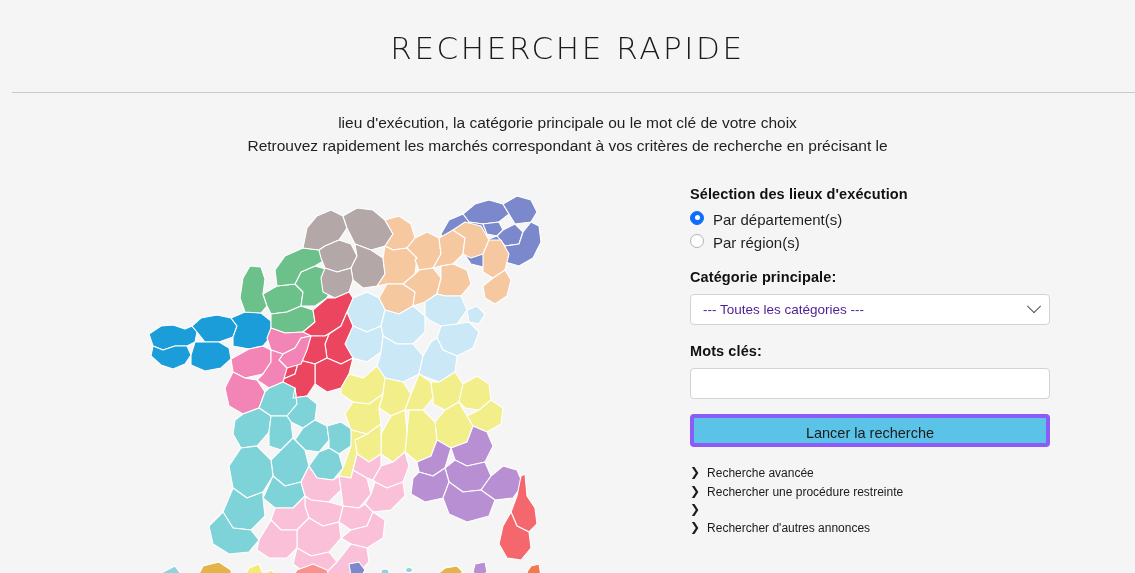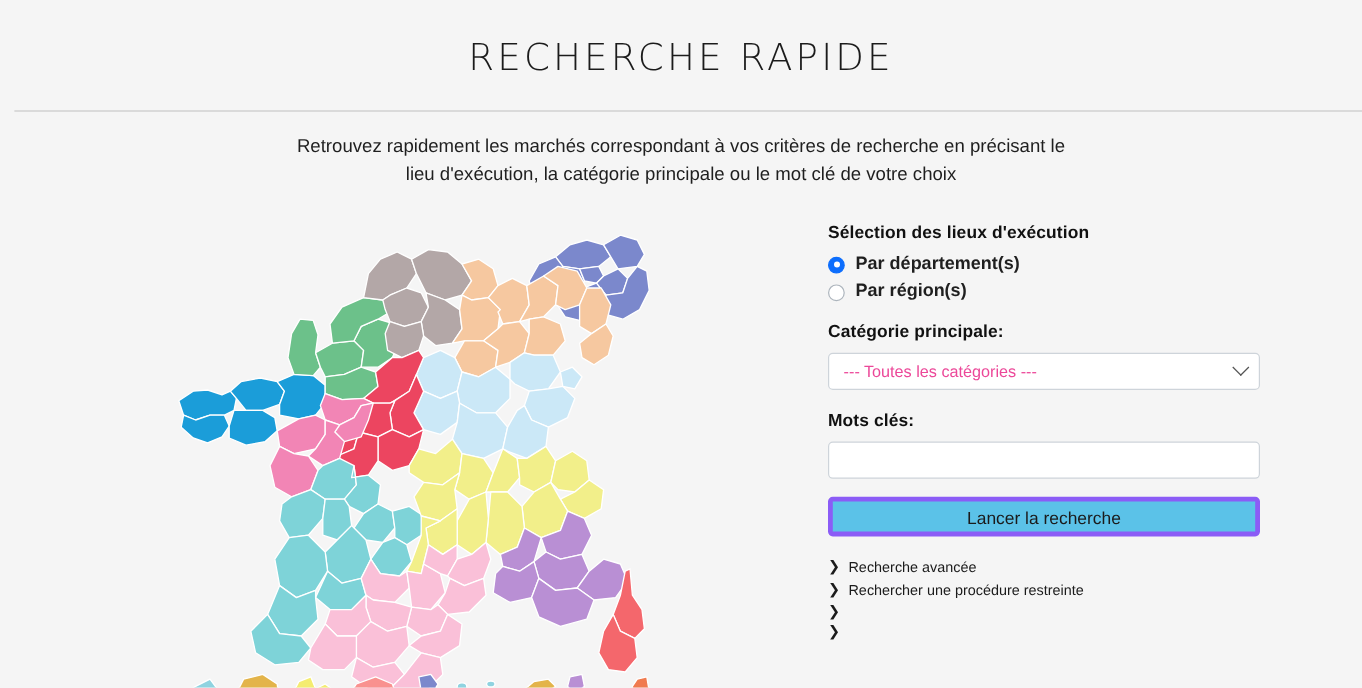--- a/index.html
+++ b/index.html
@@ -91,23 +91,22 @@
     font-size: 14.5px;
     font-weight: bold;
     color: #111;
     margin: 0 0 9px 0;
     letter-spacing: 0.1px;
   }
   .field-label.spaced { margin-top: 18px; }
 
   .radio-row {
     display: flex;
-    align-items: flex-end;
+    align-items: flex-start;
     margin-bottom: 6px;
-    font-weight: bold;
   }
   .radio-mark {
     width: 14px;
     height: 14px;
     border-radius: 50%;
     border: 1px solid #adb5bd;
     background: #fff;
     box-sizing: border-box;
     margin-right: 9px;
     flex: 0 0 14px;
@@ -136,21 +135,21 @@
     width: 360px;
     height: 31px;
     box-sizing: border-box;
     background: #fff;
     border: 1px solid #ced4da;
     border-radius: 4px;
     display: flex;
     align-items: center;
     padding: 0 10px 0 12px;
     font-size: 13.5px;
-    color: #ec4899;
+    color: #4c1d95;
     justify-content: space-between;
   }
   .chevron-down {
     width: 9px;
     height: 9px;
     border-right: 1.3px solid #555;
     border-bottom: 1.3px solid #555;
     transform: rotate(45deg) translate(-2px, -2px);
     flex: 0 0 auto;
   }
@@ -210,22 +209,22 @@
     color: #1b1b1b;
   }
 </style>
 </head>
 <body>
 
 <h1 class="page-title">RECHERCHE RAPIDE</h1>
 <div class="title-divider"></div>
 
 <div class="intro">
+  <div>lieu d'exécution, la catégorie principale ou le mot clé de votre choix</div>
   <div>Retrouvez rapidement les marchés correspondant à vos critères de recherche en précisant le</div>
-  <div>lieu d'exécution, la catégorie principale ou le mot clé de votre choix</div>
 </div>
 
 <div class="content">
 
   <div class="map-col">
     <div class="map-wrap">
       <svg viewBox="0 0 400 430" xmlns="http://www.w3.org/2000/svg">
 
         <g>
           <path fill="#1b9dd9" d="M4 168 L16 160 L28 159 L40 163 L47 160 L52 166 L50 176 L42 180 L30 180 L18 184 L8 180 Z"></path>
@@ -428,17 +427,18 @@
       </li>
       <li class="link-row">
         <span class="link-chevron">❯</span>
         <span class="link-text">Rechercher une procédure restreinte</span>
       </li>
       <li class="link-row">
         <span class="link-chevron">❯</span>
       </li>
       <li class="link-row">
         <span class="link-chevron">❯</span>
+        <span class="link-text">Rechercher d'autres annonces</span>
       </li>
     </ul>
 
   </div>
 </div>
 
 </body></html>

